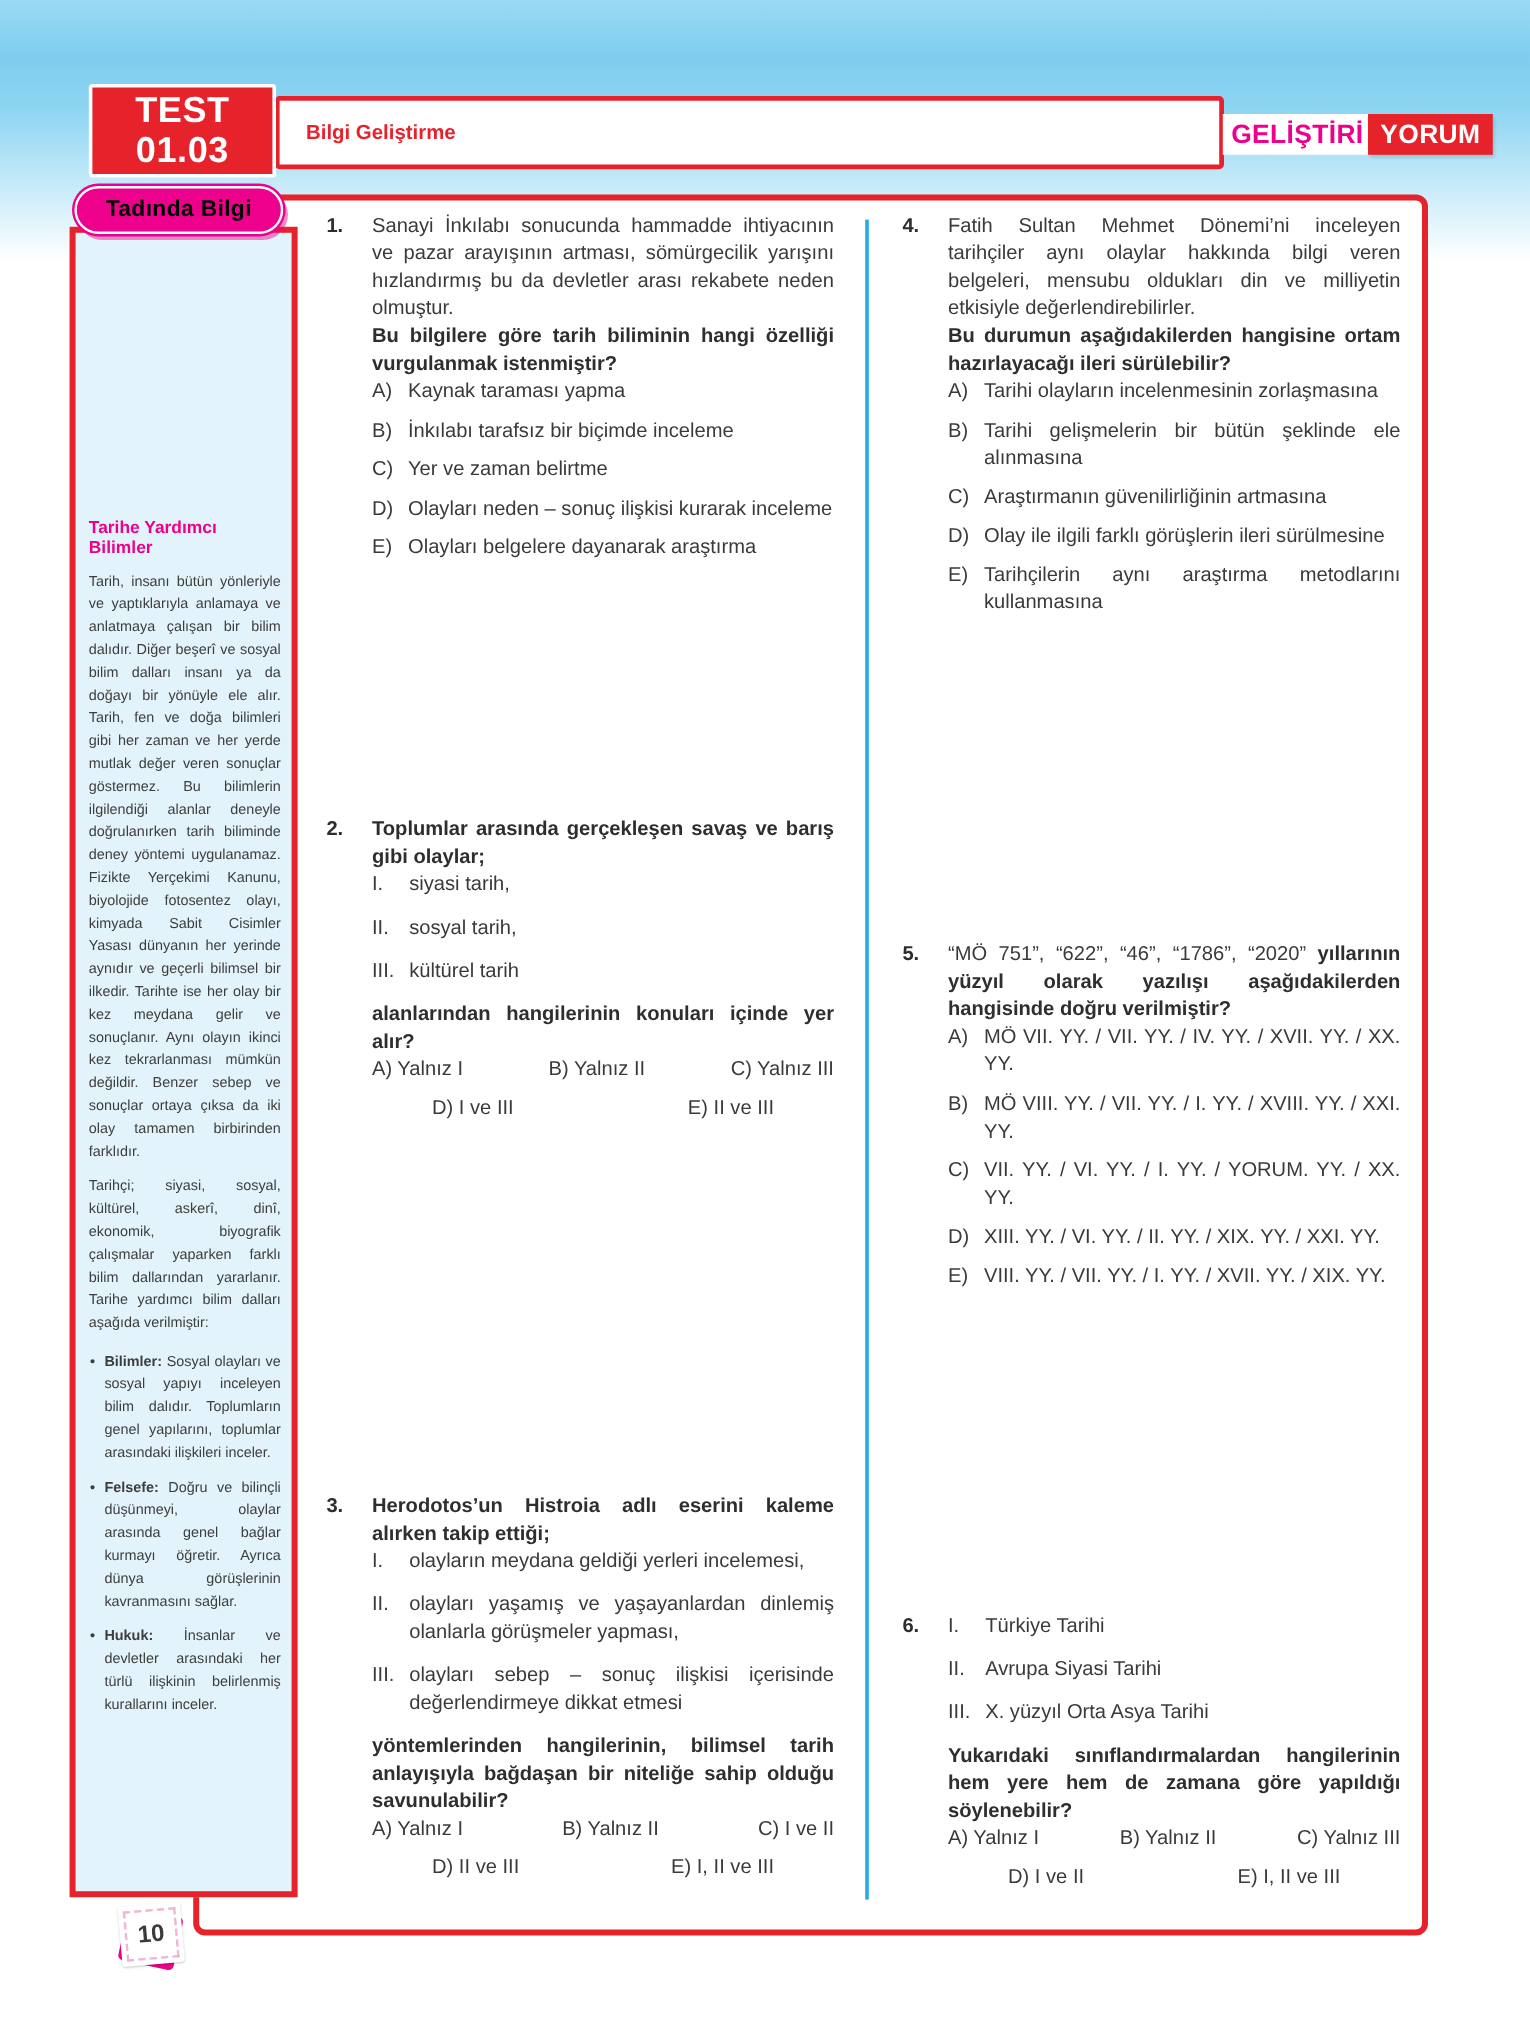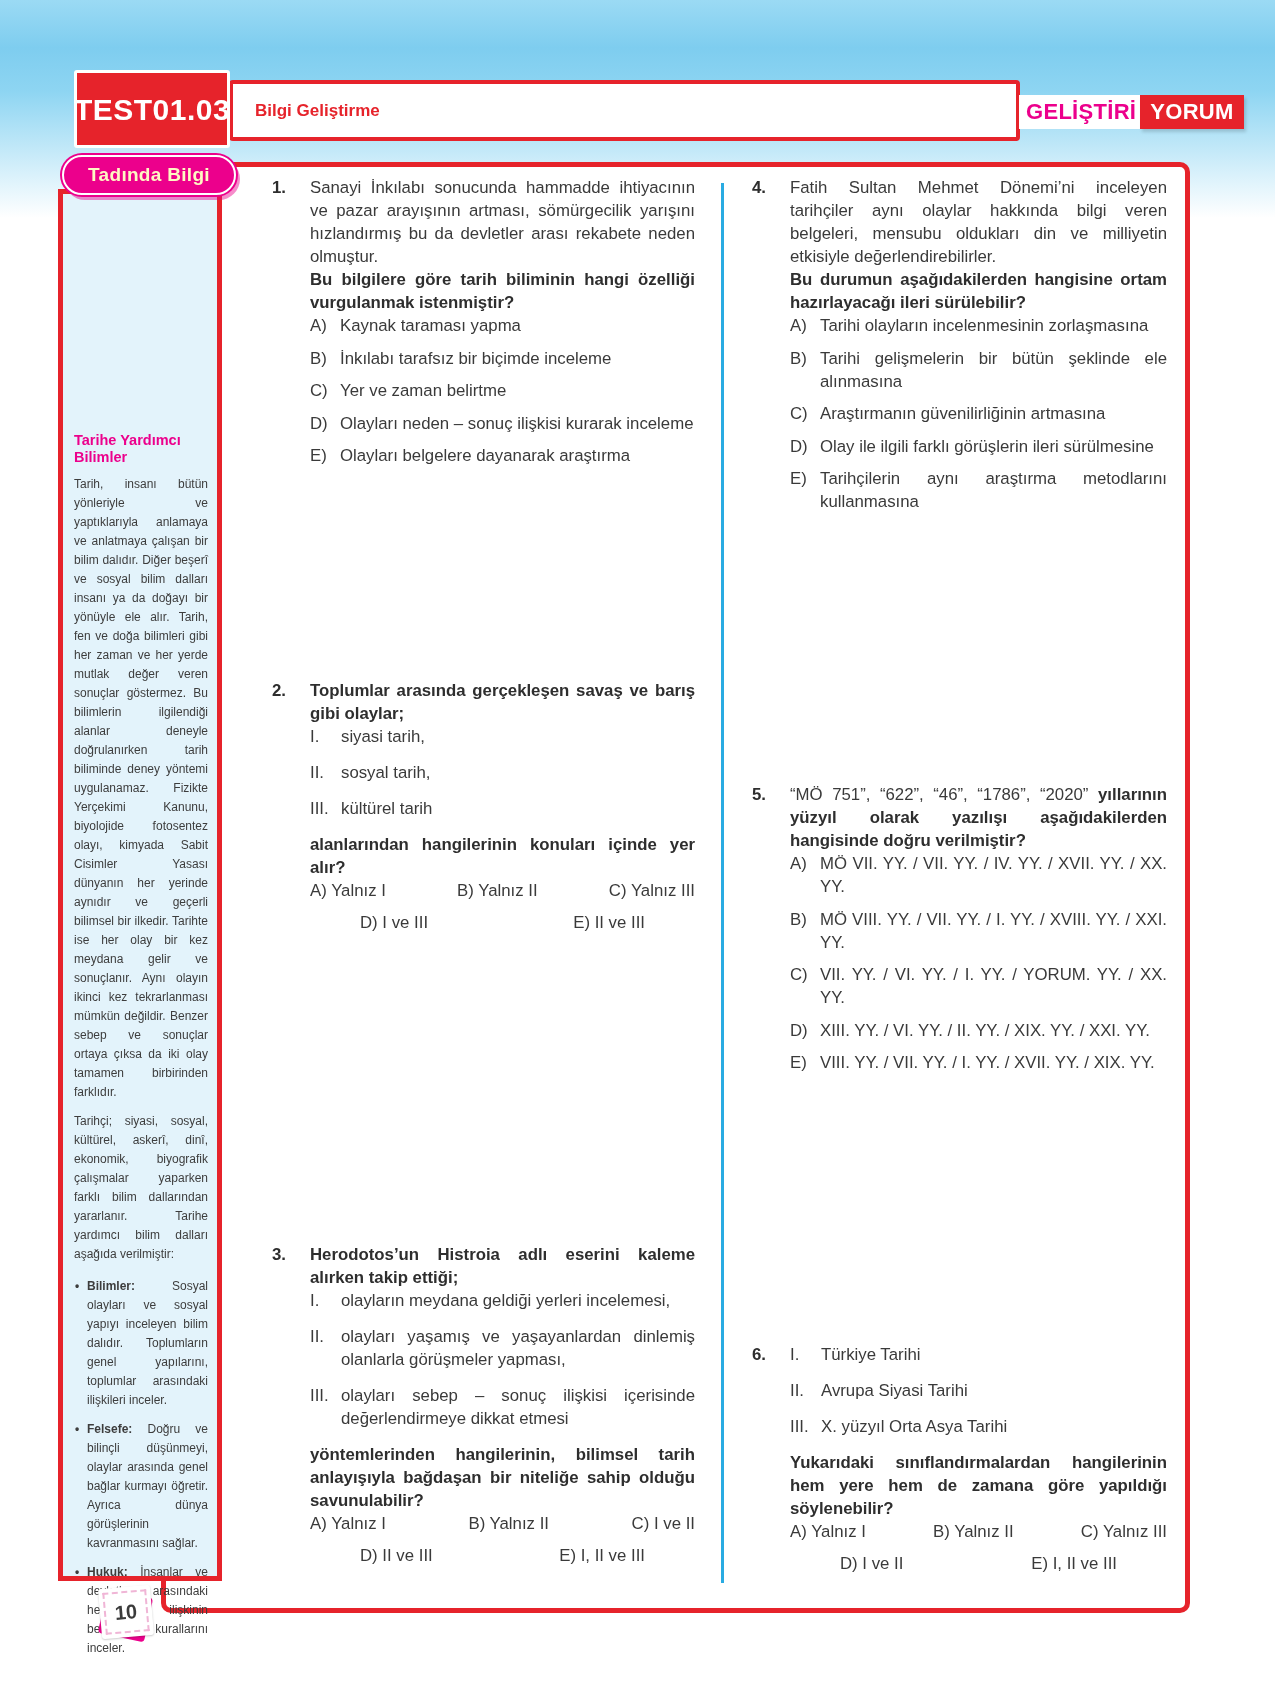--- a/index.html
+++ b/index.html
@@ -16,21 +16,21 @@
     font-family:"Liberation Sans",sans-serif;color:var(--ink);
   }
   
   .header-bg{
     position:absolute;left:0;top:0;width:1275px;height:218px;
     background:linear-gradient(180deg,#9bdaf4 0%,#7ecdef 22%,#8ed5f2 42%,#d9f1fb 80%,#ffffff 100%);
   }
   .test-box{
     position:absolute;left:74px;top:70px;width:156px;height:78px;box-sizing:border-box;
     background:var(--red);border:3px solid #fff;border-radius:3px;z-index:4;
-    display:flex;flex-direction:row;align-items:center;justify-content:center;
+    display:flex;flex-direction:column;align-items:center;justify-content:center;
   }
   .test-box div{color:#fff;font-weight:bold;font-size:30px;line-height:33px;letter-spacing:.5px;}
   .title-bar{
     position:absolute;left:229px;top:80px;width:791px;height:61px;box-sizing:border-box;
     background:#fff;border:4px solid var(--red);border-radius:4px;z-index:3;
     display:flex;align-items:center;
   }
   .title-bar span{color:var(--red);font-size:17px;font-weight:bold;padding-left:22px;}
   .logo{position:absolute;left:1019px;top:95px;height:34px;display:flex;z-index:4;
     font-weight:bold;font-size:22px;line-height:34px;letter-spacing:.3px;}
@@ -42,23 +42,23 @@
     background:#fff;border:5px solid var(--red);border-radius:10px;
   }
   .col-divider{position:absolute;left:721px;top:183px;width:3px;height:1400px;background:var(--divider);}
   
   .tadinda{
     position:absolute;left:62px;top:155px;width:174px;height:40px;box-sizing:border-box;z-index:6;
     background:var(--magenta);border:2px solid #fff;border-radius:20px;
     box-shadow:0 0 0 2px var(--magenta),3px 4px 0 1px rgba(236,0,140,.45);
     display:flex;align-items:center;justify-content:center;
   }
-  .tadinda span{color:#fef9c3;font-size:19px;font-weight:bold;letter-spacing:.3px;}
+  .tadinda span{color:#000000;font-size:19px;font-weight:bold;letter-spacing:.3px;}
   .sidebar{
-    position:absolute;left:58px;top:189px;width:164px;height:1392px;box-sizing:border-box;z-index:5;
+    position:absolute;left:58px;top:189px;width:190px;height:1392px;box-sizing:border-box;z-index:5;
     background:var(--panel);border:5px solid var(--red);
     padding:238px 9px 0 11px;
   }
   .sidebar h3{margin:0 0 9px;color:var(--magenta);font-size:14.5px;line-height:17px;}
   .sidebar p{margin:0 0 10px;font-size:12px;line-height:19px;text-align:justify;color:#3d3d3d;}
   .sidebar ul{margin:13px 0 0;padding:0;list-style:none;}
   .sidebar li{position:relative;padding-left:13px;margin-bottom:10px;
     font-size:12px;line-height:19px;text-align:justify;color:#3d3d3d;}
   .sidebar li::before{content:"\2022";position:absolute;left:1px;top:0;font-weight:bold;}
   .b{font-weight:bold;}

